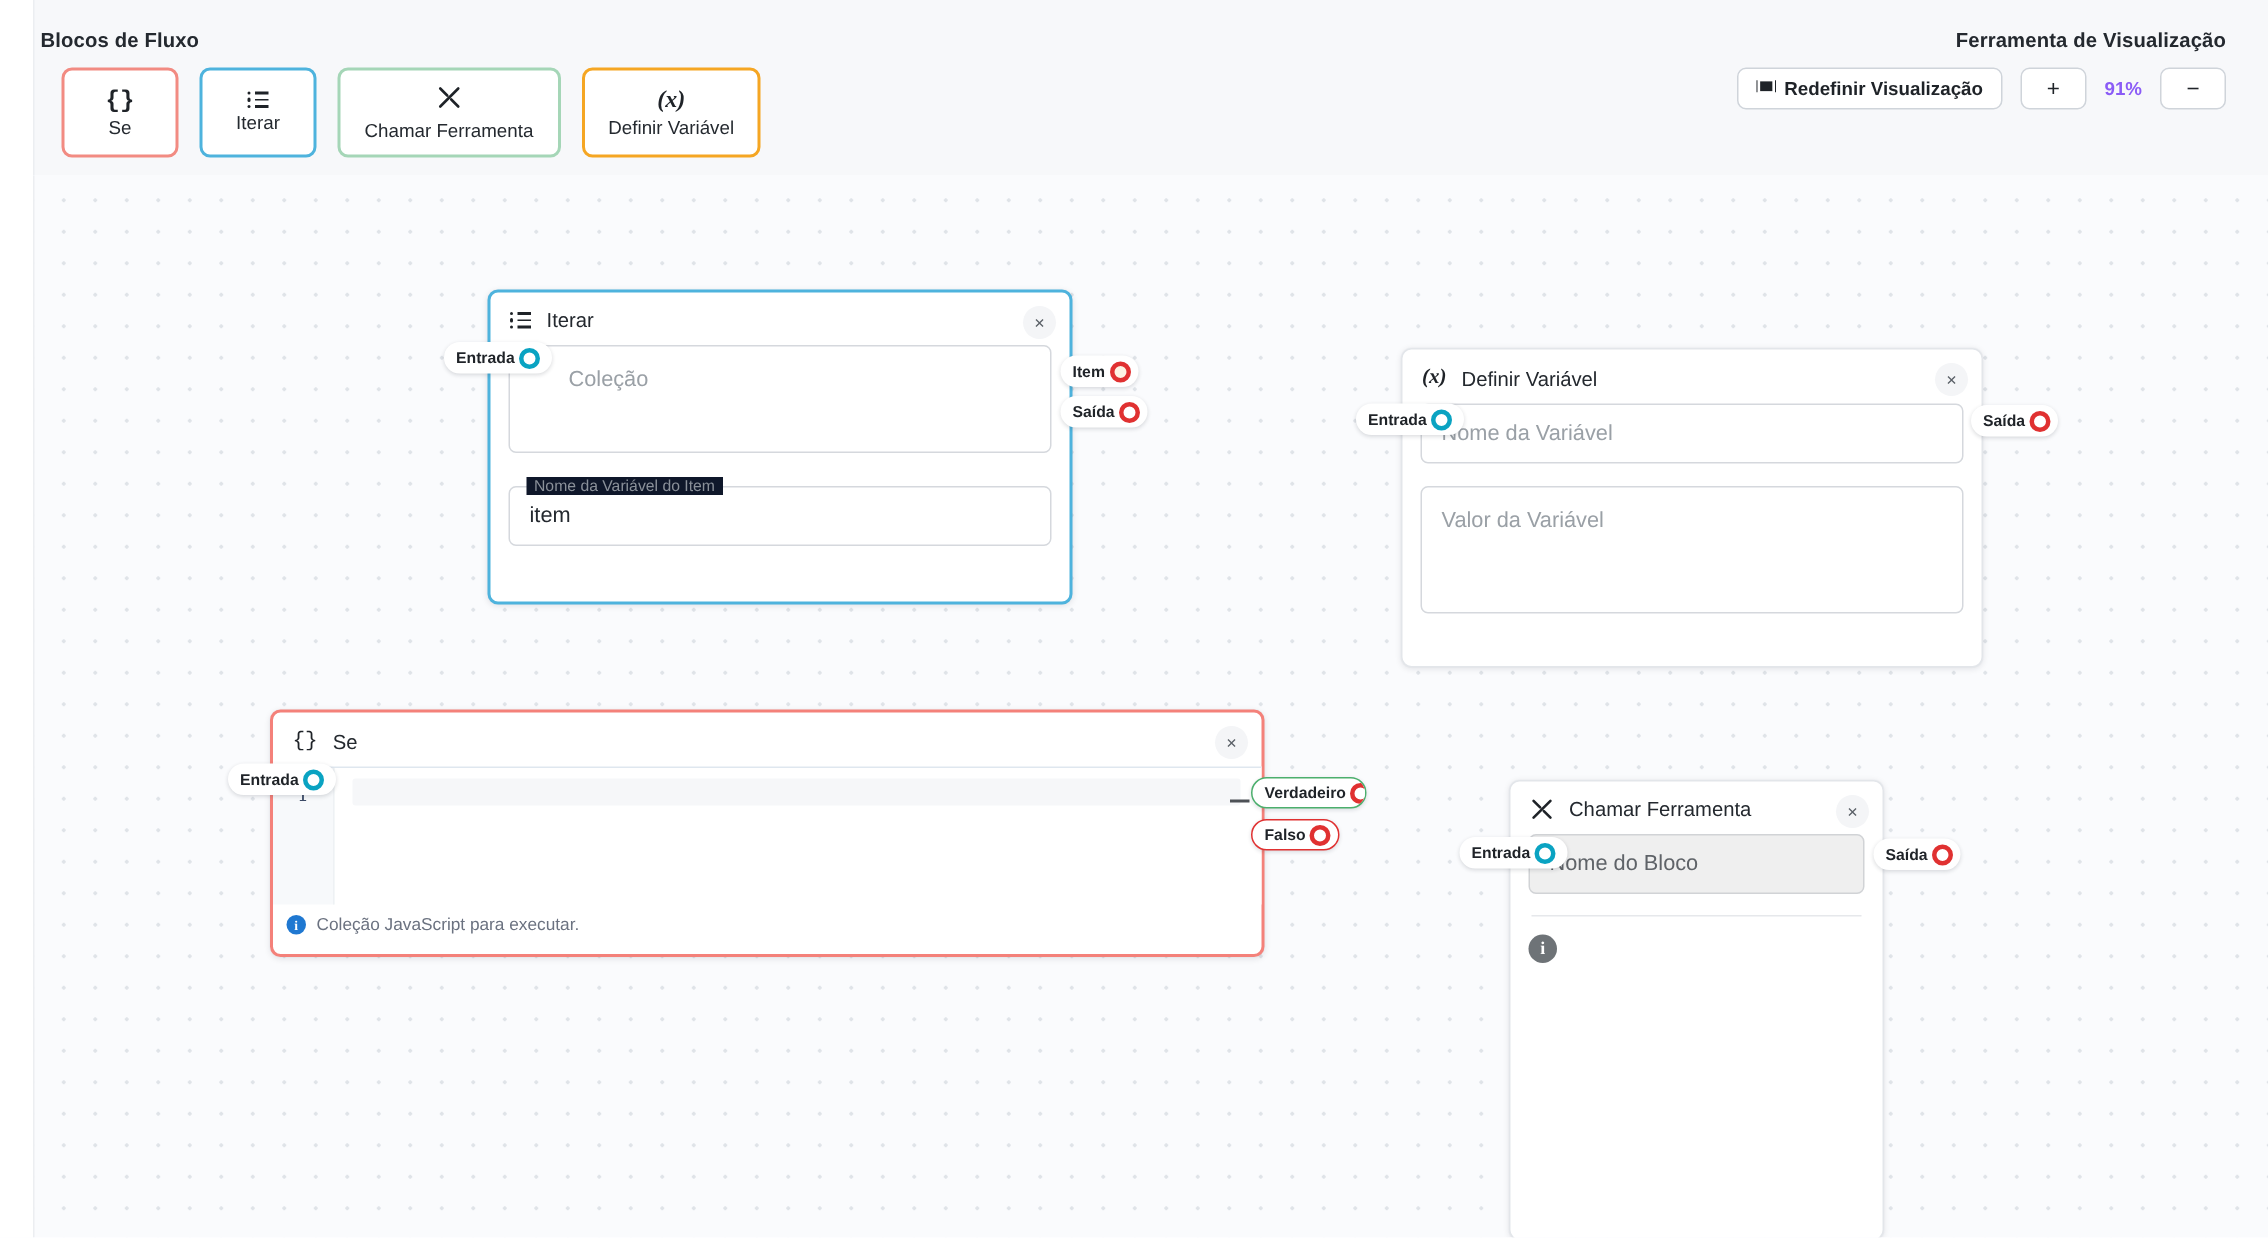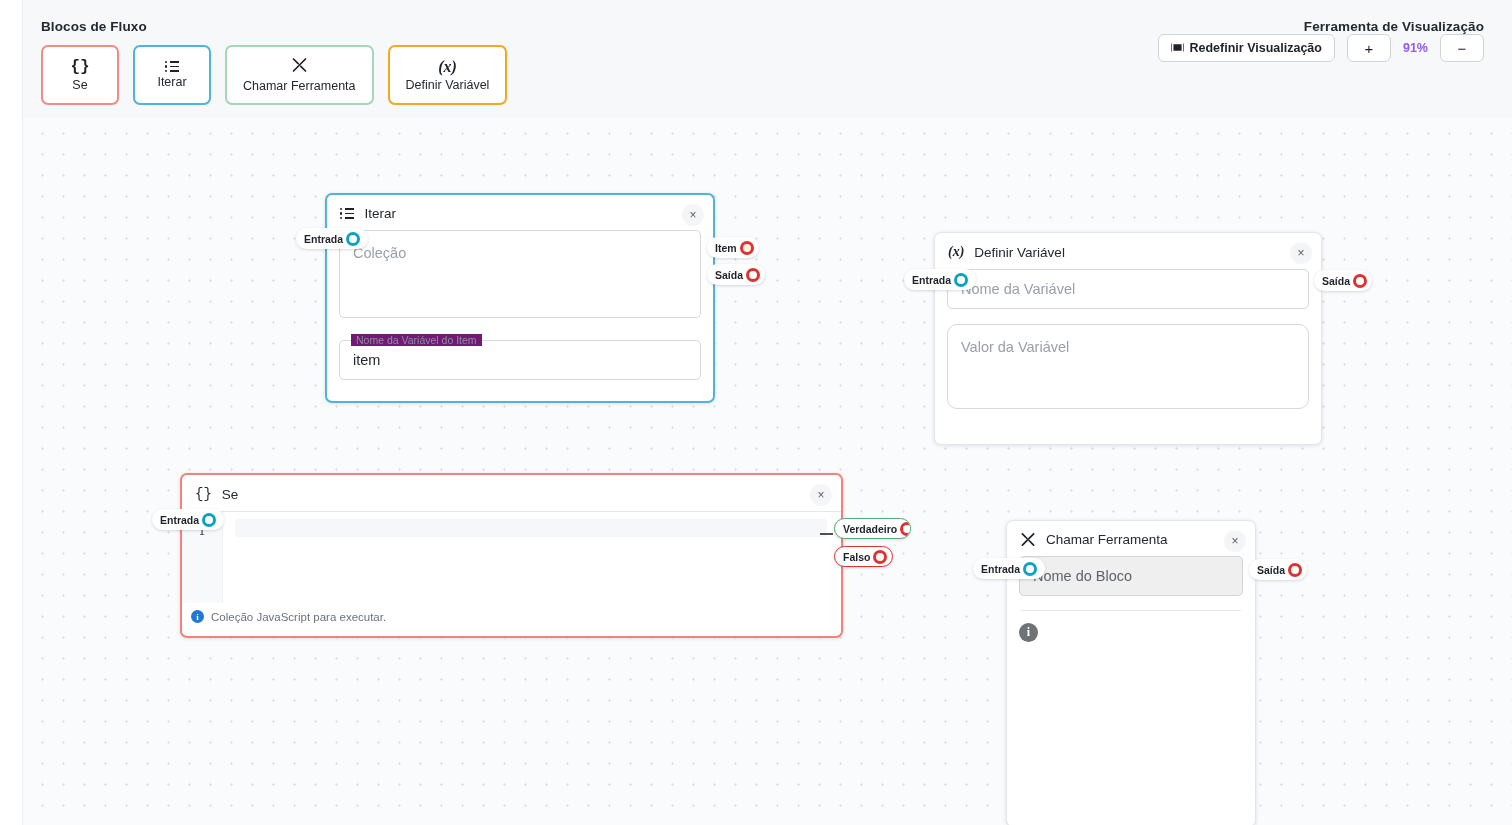--- a/index.html
+++ b/index.html
@@ -17,21 +17,21 @@
     position: absolute;
     left: 22px; top: 0; right: 0; height: 117px;
     background: #f7f8fa;
     border-left: 1px solid #eceef1;
   }
   .panel-title {
     position: absolute;
     font-size: 13.5px; font-weight: bold; color: #24292f;
     letter-spacing: .1px;
   }
-  .blocks-title { left: 18px; top: 19px; }
+  .blocks-title { left: 4px; top: 19px; }
   .view-title  { right: 28px; top: 19px; }
 
   .block-row { position: absolute; left: 18px; top: 45px; display: flex; gap: 14px; }
   .block-btn {
     width: 78px; height: 60px; border-radius: 7px;
     background: #ffffff; border: 2px solid #cfd4da;
     display: flex; flex-direction: column; align-items: center; justify-content: center;
     gap: 3px; cursor: pointer; padding: 0 6px;
   }
   .block-btn .bico { font-size: 16px; line-height: 16px; color: #1f2328; font-weight: bold; }
@@ -46,21 +46,21 @@
     width: 15px; height: 15px; background: #1c1c0d; color: #f2d024;
     font-size: 7.5px; font-weight: bold; display: flex; align-items: center;
     justify-content: center; font-family: "Liberation Sans", sans-serif; border-radius: 1px;
   }
   .ic-braces { font-family: "Liberation Mono", monospace; font-size: 15px; }
   .ic-x { font-style: italic; font-family: "Liberation Serif", serif; font-size: 15px; font-weight: bold; }
   .ic-wrench { font-size: 16px; }
 
   
   .view-row {
-    position: absolute; right: 28px; top: 34px;
+    position: absolute; right: 28px; top: 45px;
     display: flex; align-items: center; gap: 12px;
   }
   .vbtn {
     height: 28px; border: 1px solid #cfd4da; border-radius: 6px;
     background: #ffffff; display: flex; align-items: center; justify-content: center;
     gap: 6px; font-size: 12.5px; color: #1f2328; cursor: pointer; font-weight: bold;
     padding: 0 12px;
   }
   .vbtn.sq { width: 44px; padding: 0; font-weight: normal; font-size: 15px; }
   .zoom-pct { font-size: 12.5px; color: #8b5cf6; font-weight: bold; }
@@ -101,21 +101,21 @@
 
   .fld {
     position: relative; border: 1px solid #d5d8dd; border-radius: 5px;
     background: #fff; width: 100%;
   }
   .fld .ph {
     font-size: 14.5px; color: #9aa0a6; padding: 12px 13px; display: block;
   }
   .fld.ta .ph { padding: 14px 13px; }
   .fld .legend {
-    position: absolute; top: -7px; left: 11px; background: #701a75;
+    position: absolute; top: -7px; left: 11px; background: #0f172a;
     padding: 0 5px; font-size: 10.5px; color: #8a9099;
   }
   .fld .val { font-size: 14.5px; color: #24292f; padding: 11px 13px; display: block; }
   .fld.filled { background: #efefef; border-color: #d1d3d6; }
   .fld.filled .ph { color: #5f6368; }
 
   
   .port {
     position: absolute; display: flex; align-items: center; gap: 3px;
     background: #ffffff; border-radius: 13px; height: 21px;
@@ -249,21 +249,21 @@
           <span class="list-glyph">
               <i></i>
               <i></i>
               <i></i>
             </span>
         </span>
         <span class="node-title">Iterar</span>
         <button class="node-close">×</button>
       </div>
       <div class="node-body">
-        <div class="fld ta" style="height:88px;">
+        <div class="fld ta" style="height:72px;padding-left:26px;">
           <span class="ph">Coleção</span>
         </div>
         <div class="fld" style="margin-top:22px; height:40px;">
           <span class="legend">Nome da Variável do Item</span>
           <span class="val">item</span>
         </div>
       </div>
     </div>
     <div class="port left" style="left:273px; top:111px;">
       <span>Entrada</span>
@@ -281,21 +281,21 @@
     <div class="node" style="left:911px; top:115px; width:388px; height:213px;">
       <div class="node-head">
         <span class="node-ico ic-x">(<i>x</i>)</span>
         <span class="node-title">Definir Variável</span>
         <button class="node-close">×</button>
       </div>
       <div class="node-body">
         <div class="fld" style="height:40px;">
           <span class="ph" style="padding:11px 13px;">Nome da Variável</span>
         </div>
-        <div class="fld ta" style="margin-top:15px; height:85px;border-radius:10px;">
+        <div class="fld ta" style="margin-top:15px; height:85px;">
           <span class="ph">Valor da Variável</span>
         </div>
       </div>
     </div>
     <div class="port left" style="left:881px; top:152px;">
       <span>Entrada</span>
       <span class="dot teal"></span>
     </div>
     <div class="port" style="left:1291px; top:153px;">
       <span>Saída</span>

